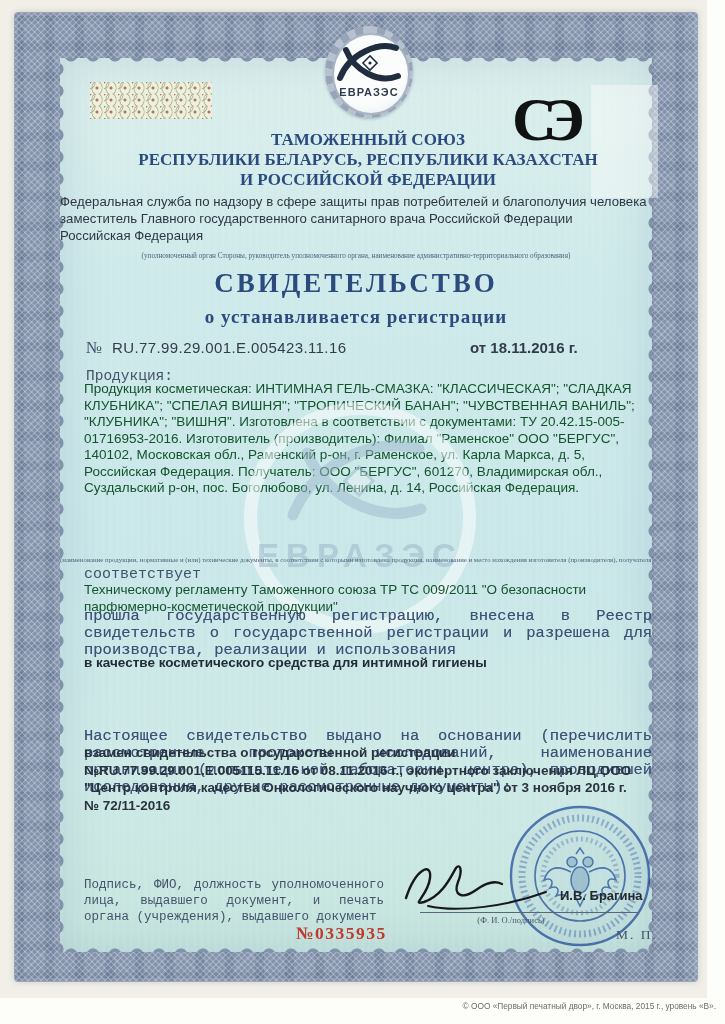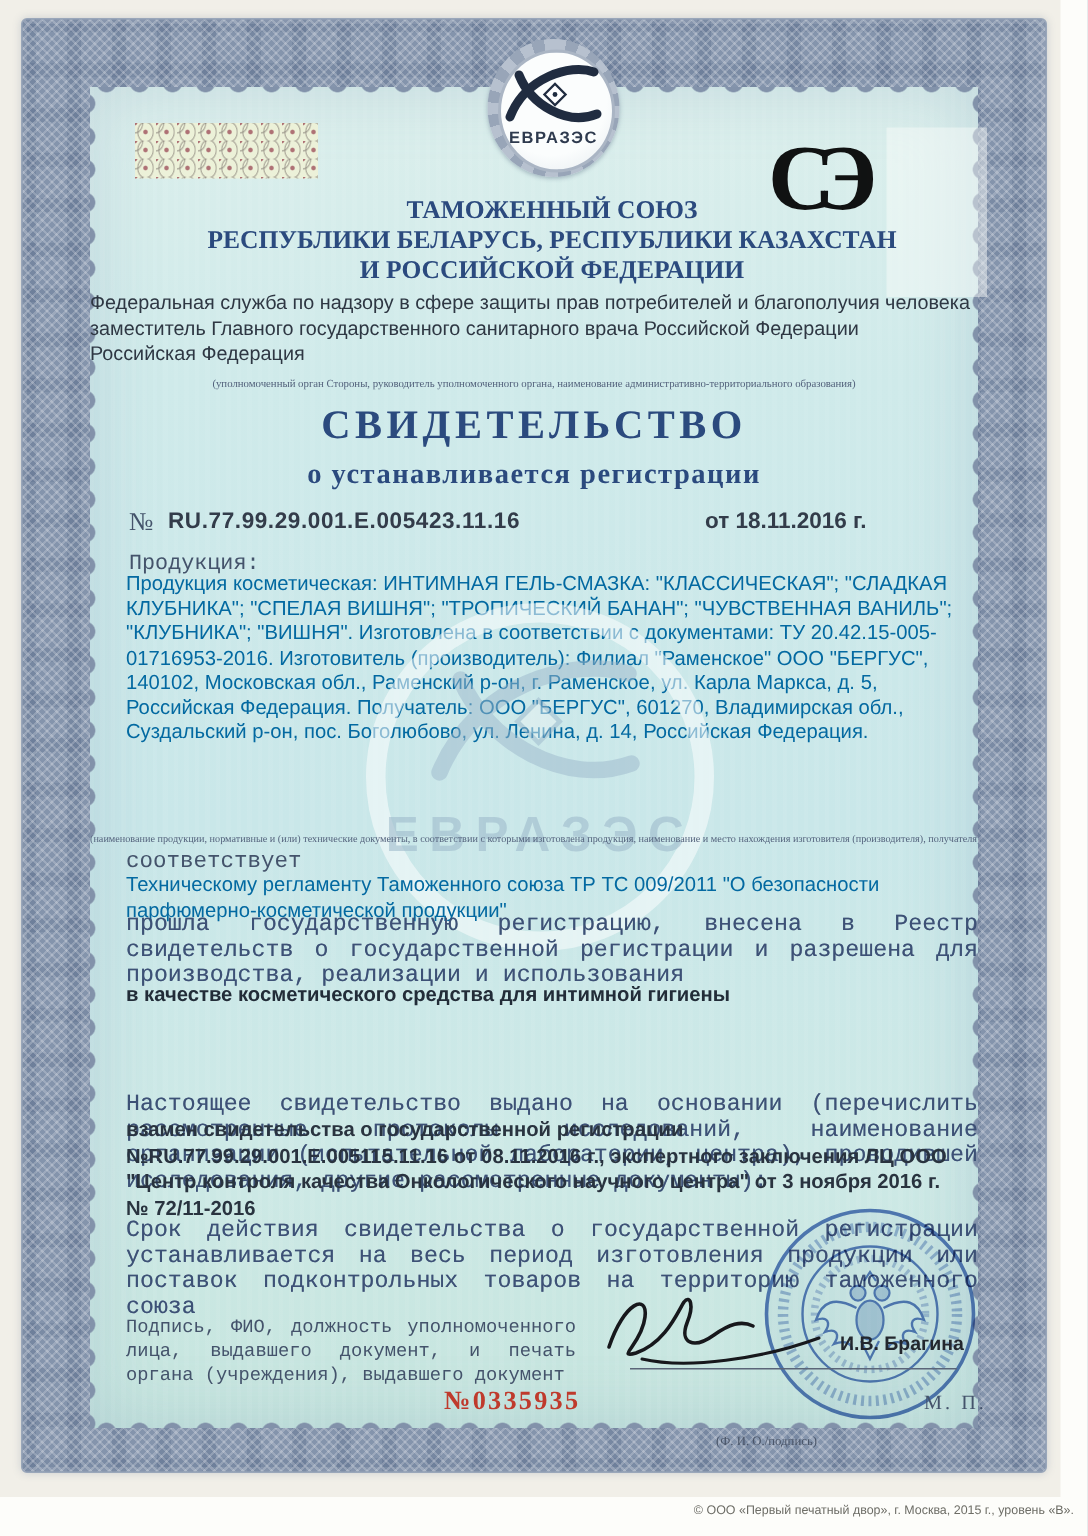--- a/index.html
+++ b/index.html
@@ -80,41 +80,41 @@
   .caption{width:592px;left:60px;text-align:center;font-family:"Liberation Serif",serif;
     color:#53627c;font-size:7.2px;white-space:nowrap;overflow:hidden;}
 
   .title-main{left:60px;top:268px;width:592px;text-align:center;font-weight:bold;
     font-size:27px;letter-spacing:3px;}
   .title-sub{left:60px;top:306px;width:592px;text-align:center;font-weight:bold;
     font-size:19px;letter-spacing:1px;}
 
   .numrow{left:60px;top:338px;width:592px;height:22px;}
   .numsign{position:absolute;left:26px;top:0;font-family:"Liberation Serif",serif;font-size:17px;color:#44536b;}
-  .numval{position:absolute;left:52px;top:1px;font-size:15px;font-weight:bold;color:#333c4a;letter-spacing:.4px;}
+  .numval{position:absolute;left:52px;top:1px;font-size:15px;font-weight:normal;color:#333c4a;letter-spacing:.4px;}
   .numdate{position:absolute;left:410px;top:1px;font-size:15px;font-weight:bold;color:#333c4a;}
 
-  .para-sans{font-size:13.5px;line-height:16.5px;color:#0369a1;text-align:left;}
+  .para-sans{font-size:13.5px;line-height:16.5px;color:#14532d;text-align:left;}
   .para-serif{font-size:15.5px;line-height:17px;text-align:justify;text-shadow:0 0 .4px rgba(61,80,118,.55);}
 
   
   .watermark{position:absolute;left:244px;top:402px;width:232px;height:232px;border-radius:50%;
     border:13px solid rgba(252,254,253,.55);box-sizing:border-box;pointer-events:none;}
   .watermark .wm-label{position:absolute;left:0;top:122px;width:206px;text-align:center;
     font-weight:bold;font-size:33px;letter-spacing:7px;color:rgba(158,186,204,.6);}
   .watermark svg{position:absolute;left:22px;top:8px;opacity:.5;}
 
   
   .stamp{position:absolute;left:506px;top:802px;width:148px;height:148px;opacity:.88;
     mix-blend-mode:multiply;}
   .sig{position:absolute;left:398px;top:858px;width:155px;height:54px;}
   .sig-name{position:absolute;left:560px;top:888px;font-size:13px;font-weight:bold;color:#23272e;}
   .sig-line{position:absolute;left:420px;top:912px;width:218px;border-top:1px solid #5a6578;}
   .sig-caption{position:absolute;left:426px;top:915px;width:170px;text-align:center;
-    font-family:"Liberation Serif",serif;font-size:8.5px;color:#4a5568;margin-top:40px;}
+    font-family:"Liberation Serif",serif;font-size:8.5px;color:#4a5568;}
   .seal-mark{position:absolute;left:616px;top:927px;font-family:"Liberation Serif",serif;
     font-size:13.5px;color:#44536b;letter-spacing:2px;}
 
   .serial{position:absolute;left:296px;top:923px;font-family:"Liberation Serif",serif;
     font-weight:bold;font-size:17.5px;color:#bf3a2c;letter-spacing:1.5px;}
 
   .print-footer{position:absolute;left:380px;top:1001px;width:336px;text-align:right;
     font-size:8.3px;color:#6d6d66;}
 </style>
 </head>
@@ -178,21 +178,20 @@
     <div class="abs caption" style="top:556px;font-size:6.8px">(наименование продукции, нормативные и (или) технические документы, в соответствии с которыми изготовлена продукция, наименование и место нахождения изготовителя (производителя), получателя)</div>
     <div class="abs bodyserif" style="left:84px;top:566px;font-size:15px;color:#44536b">соответствует</div>
     <div class="abs para-sans" style="left:84px;top:581px;width:566px;line-height:17px">Техническому регламенту Таможенного союза ТР ТС 009/2011 "О безопасности парфюмерно-косметической продукции"</div>
 
     <div class="abs bodyserif para-serif" style="left:84px;top:608px;width:568px">прошла государственную регистрацию, внесена в Реестр свидетельств о государственной регистрации и разрешена для производства, реализации и использования</div>
     <div class="abs para-sans" style="left:84px;top:655px;width:566px;font-weight:bold;color:#222c38">в качестве косметического средства для интимной гигиены</div>
 
     <div class="abs bodyserif para-serif" style="left:84px;top:728px;width:568px">Настоящее свидетельство выдано на основании (перечислить рассмотренные протоколы исследований, наименование организации (испытательной лаборатории, центра), проводившей исследования, другие рассмотренные документы):</div>
     <div class="abs para-sans" style="left:84px;top:744px;width:560px;line-height:17.5px;font-weight:bold;color:#29333f">взамен свидетельства о государственной регистрации №RU.77.99.29.001.E.005115.11.16 от 08.11.2016 г., экспертного заключения ЛЦ ООО "Центр контроля качества Онкологического научного центра" от 3 ноября 2016 г. № 72/11-2016</div>
 
-    <div class="abs bodyserif para-serif" style="left:84px;top:812px;width:568px">Срок действия свидетельства о государственной регистрации устанавливается на весь период изготовления продукции или поставок подконтрольных товаров на территорию таможенного союза</div>
 
     <svg class="stamp" viewBox="0 0 148 148">
       <circle cx="74" cy="74" r="69" stroke="#4a6fba" stroke-width="2.4" fill="rgba(120,150,210,.06)"></circle>
       <circle cx="74" cy="74" r="58" stroke="#4a6fba" stroke-width="7" fill="none" stroke-dasharray="2 3" opacity=".5"></circle>
       <circle cx="74" cy="74" r="45" stroke="#4a6fba" stroke-width="1.6" fill="none"></circle>
       <circle cx="74" cy="74" r="37" stroke="#4a6fba" stroke-width="5" fill="none" stroke-dasharray="2 3" opacity=".4"></circle>
       <g stroke="#4a6fba" fill="rgba(74,111,186,.30)">
         <ellipse cx="74" cy="78" rx="9" ry="13" stroke-width="1.5"></ellipse>
         <circle cx="66" cy="60" r="5" stroke-width="1.5"></circle>
         <circle cx="82" cy="60" r="5" stroke-width="1.5"></circle>

